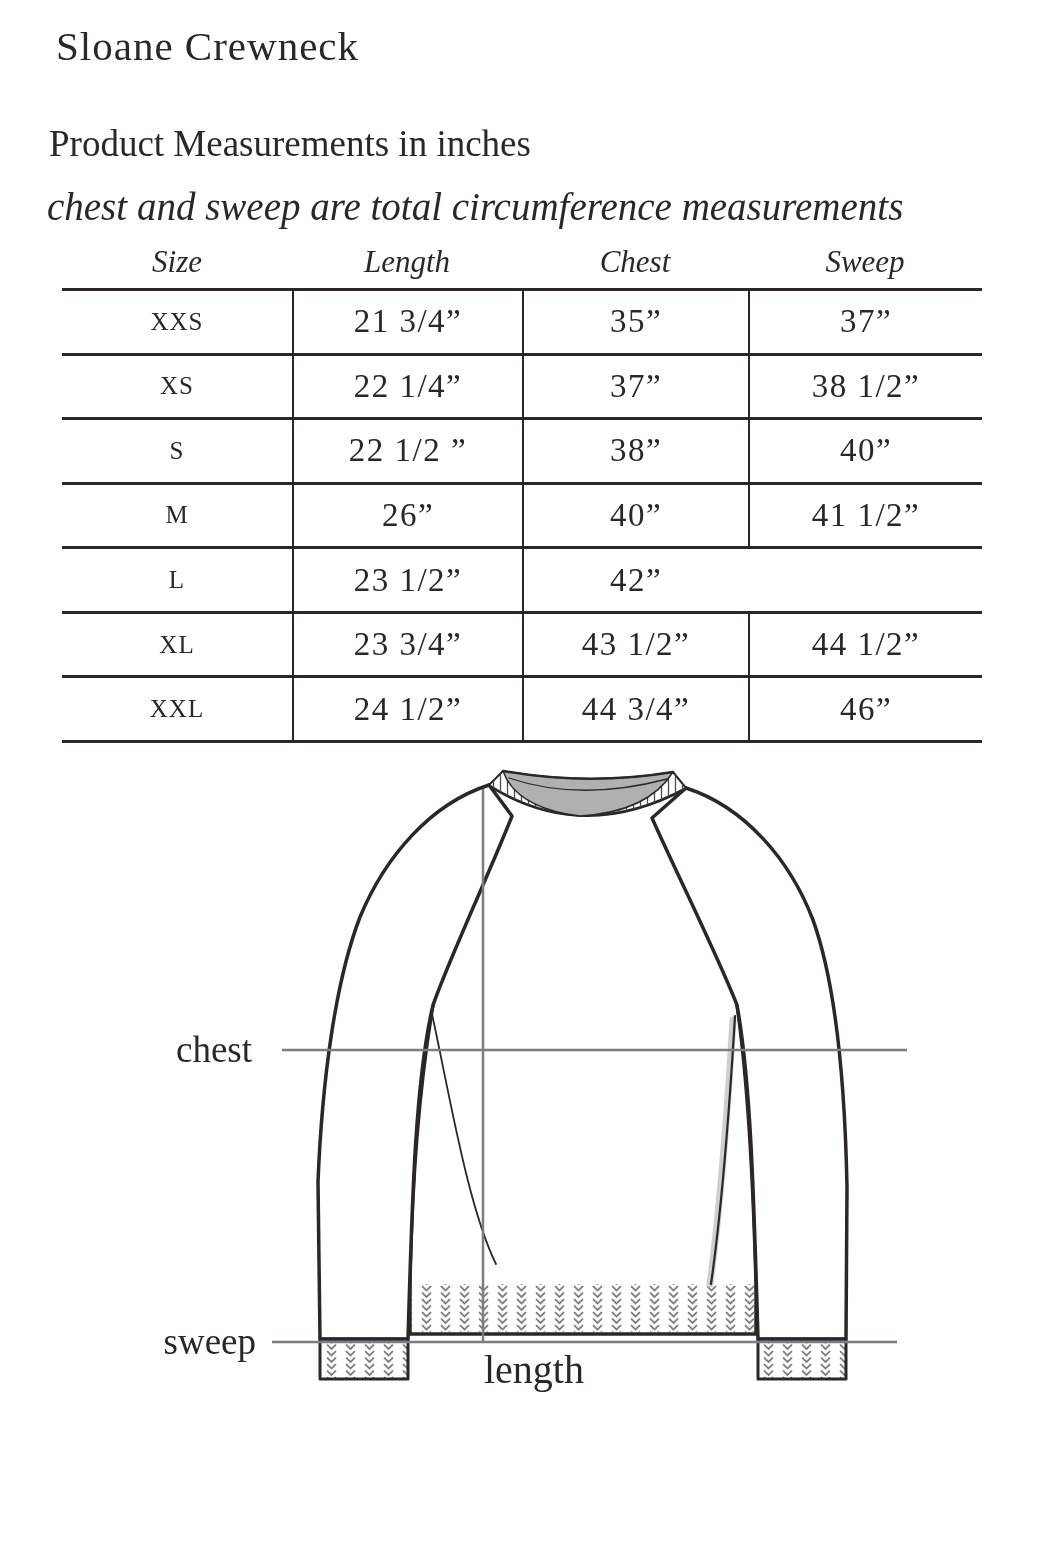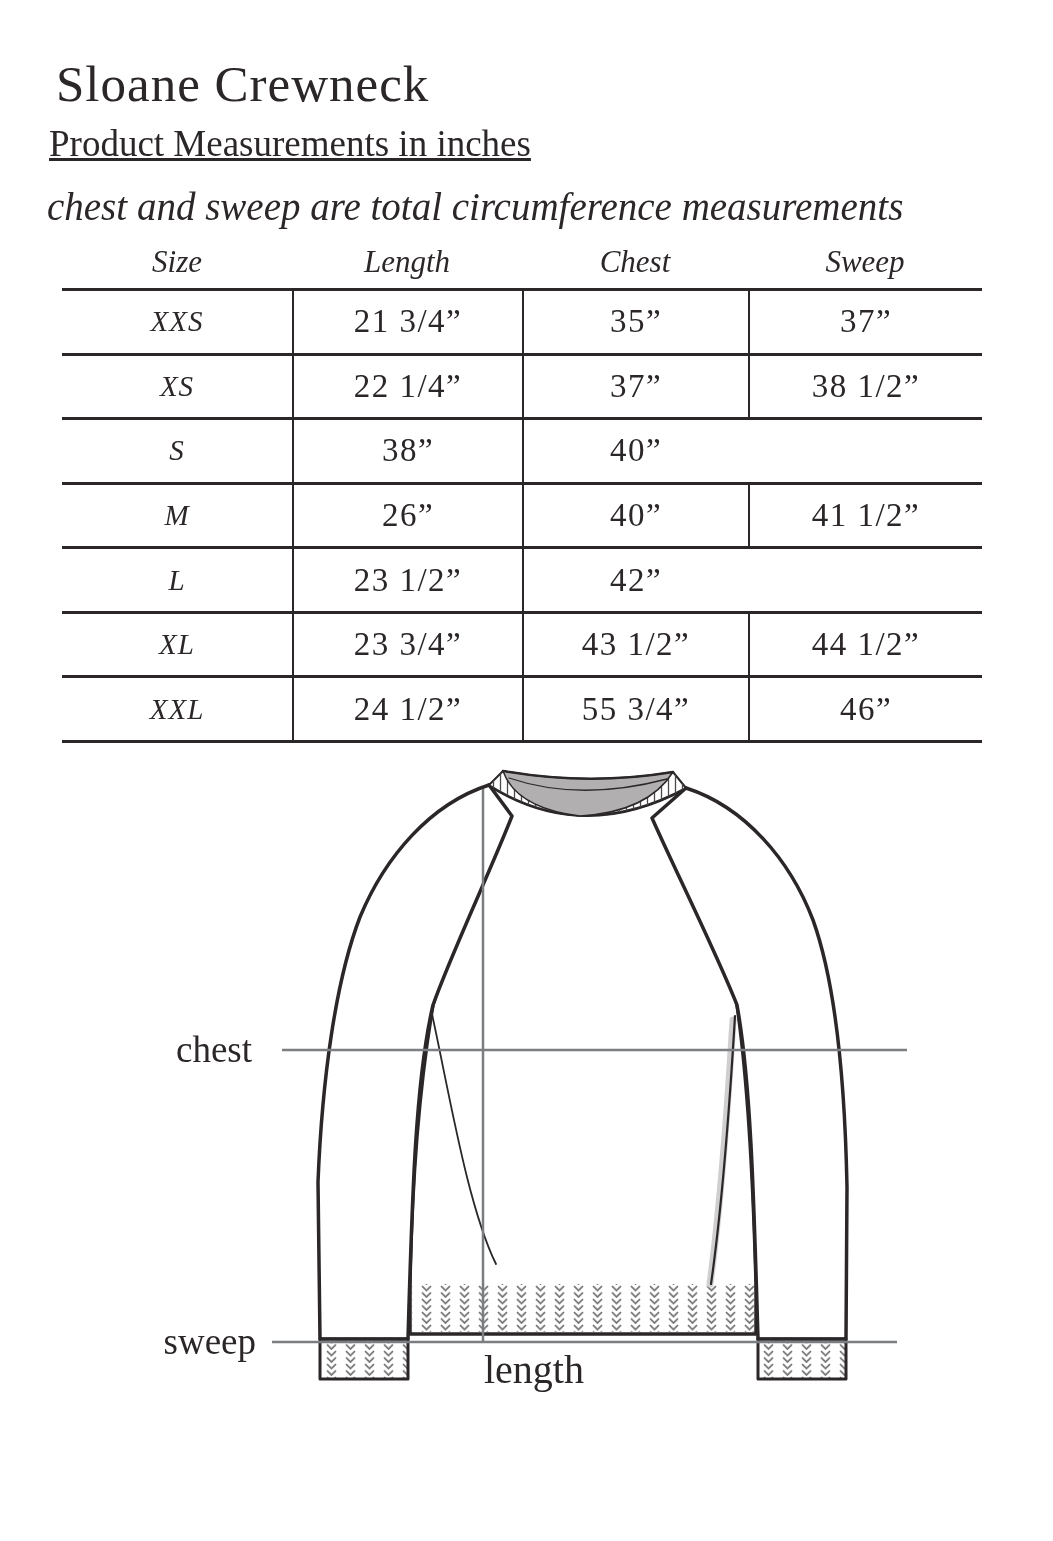--- a/index.html
+++ b/index.html
@@ -1,30 +1,30 @@
 <!DOCTYPE html>
 <html><head>
 <meta charset="utf-8">
 <style>
   html,body{margin:0;padding:0;background:#ffffff;}
   .page{
     position:relative;width:1053px;height:1541px;background:#ffffff;
     font-family:"Liberation Serif", serif;color:#2b2728;overflow:hidden;
   }
-  .title{position:absolute;left:56px;top:56px;font-size:51px;line-height:1.1;letter-spacing:1px;}
-  .subtitle{position:absolute;left:49px;top:124px;font-size:37px;line-height:1.1;text-decoration:underline;}
+  .title{position:absolute;left:56px;top:24px;font-size:41px;line-height:1.1;letter-spacing:1px;}
+  .subtitle{position:absolute;left:49px;top:124px;font-size:37px;line-height:1.1;}
   .note{position:absolute;left:47px;top:175px;font-size:39px;font-style:italic;line-height:1.1;margin-top:11px;}
 
   .size-table{position:absolute;left:62px;top:240px;width:920px;}
   .thead{display:grid;grid-template-columns:230px 230px 226px 234px;height:48px;align-items:end;}
   .thead .hcell{display:flex;justify-content:center;align-items:flex-end;font-size:31px;padding-bottom:8px;font-style:italic;}
   .tbody{border-top:3px solid #2b2728;height:452px;display:grid;grid-template-rows:repeat(7,1fr);}
   .trow{display:grid;grid-template-columns:230px 230px 226px 234px;border-bottom:3px solid #2b2728;box-sizing:border-box;}
   .trow .cell{display:flex;justify-content:center;align-items:center;font-size:33px;letter-spacing:1.5px;}
-  .trow .cell.size{font-size:29px;letter-spacing:1px;font-style:italic;}
+  .trow .cell.size{font-size:25px;letter-spacing:1px;}
   .trow .cell + .cell{border-left:2.5px solid #2b2728;}
 
   .diagram{position:absolute;left:0;top:752px;width:1053px;height:660px;}
   .dlabel{font-family:"Liberation Serif", serif;font-size:37px;fill:#2b2728;}
   .dlabel.big{font-size:40px;}
 </style>
 </head>
 <body>
 
 <div class="page">
@@ -48,20 +48,21 @@
         <div class="cell">37”</div>
       </div>
       <div class="trow">
         <div class="cell size">XS</div>
         <div class="cell">22 1/4”</div>
         <div class="cell">37”</div>
         <div class="cell">38 1/2”</div>
       </div>
       <div class="trow">
         <div class="cell size">S</div>
+        <div class="cell">22 1/2 ”</div>
         <div class="cell">38”</div>
         <div class="cell">40”</div>
       </div>
       <div class="trow">
         <div class="cell size">M</div>
         <div class="cell">26”</div>
         <div class="cell">40”</div>
         <div class="cell">41 1/2”</div>
       </div>
       <div class="trow">
@@ -71,21 +72,21 @@
       </div>
       <div class="trow">
         <div class="cell size">XL</div>
         <div class="cell">23 3/4”</div>
         <div class="cell">43 1/2”</div>
         <div class="cell">44 1/2”</div>
       </div>
       <div class="trow">
         <div class="cell size">XXL</div>
         <div class="cell">24 1/2”</div>
-        <div class="cell">55 3/4”</div>
+        <div class="cell">44 3/4”</div>
         <div class="cell">46”</div>
       </div>
     </div>
   </div>
 
   <svg class="diagram" viewBox="0 0 1053 660">
     <defs>
       <pattern id="knit" width="19" height="6.5" patternUnits="userSpaceOnUse">
         <path d="M4,1 L8.5,5.5 L13,1" fill="none" stroke="#767676" stroke-width="1.8"></path>
       </pattern>

